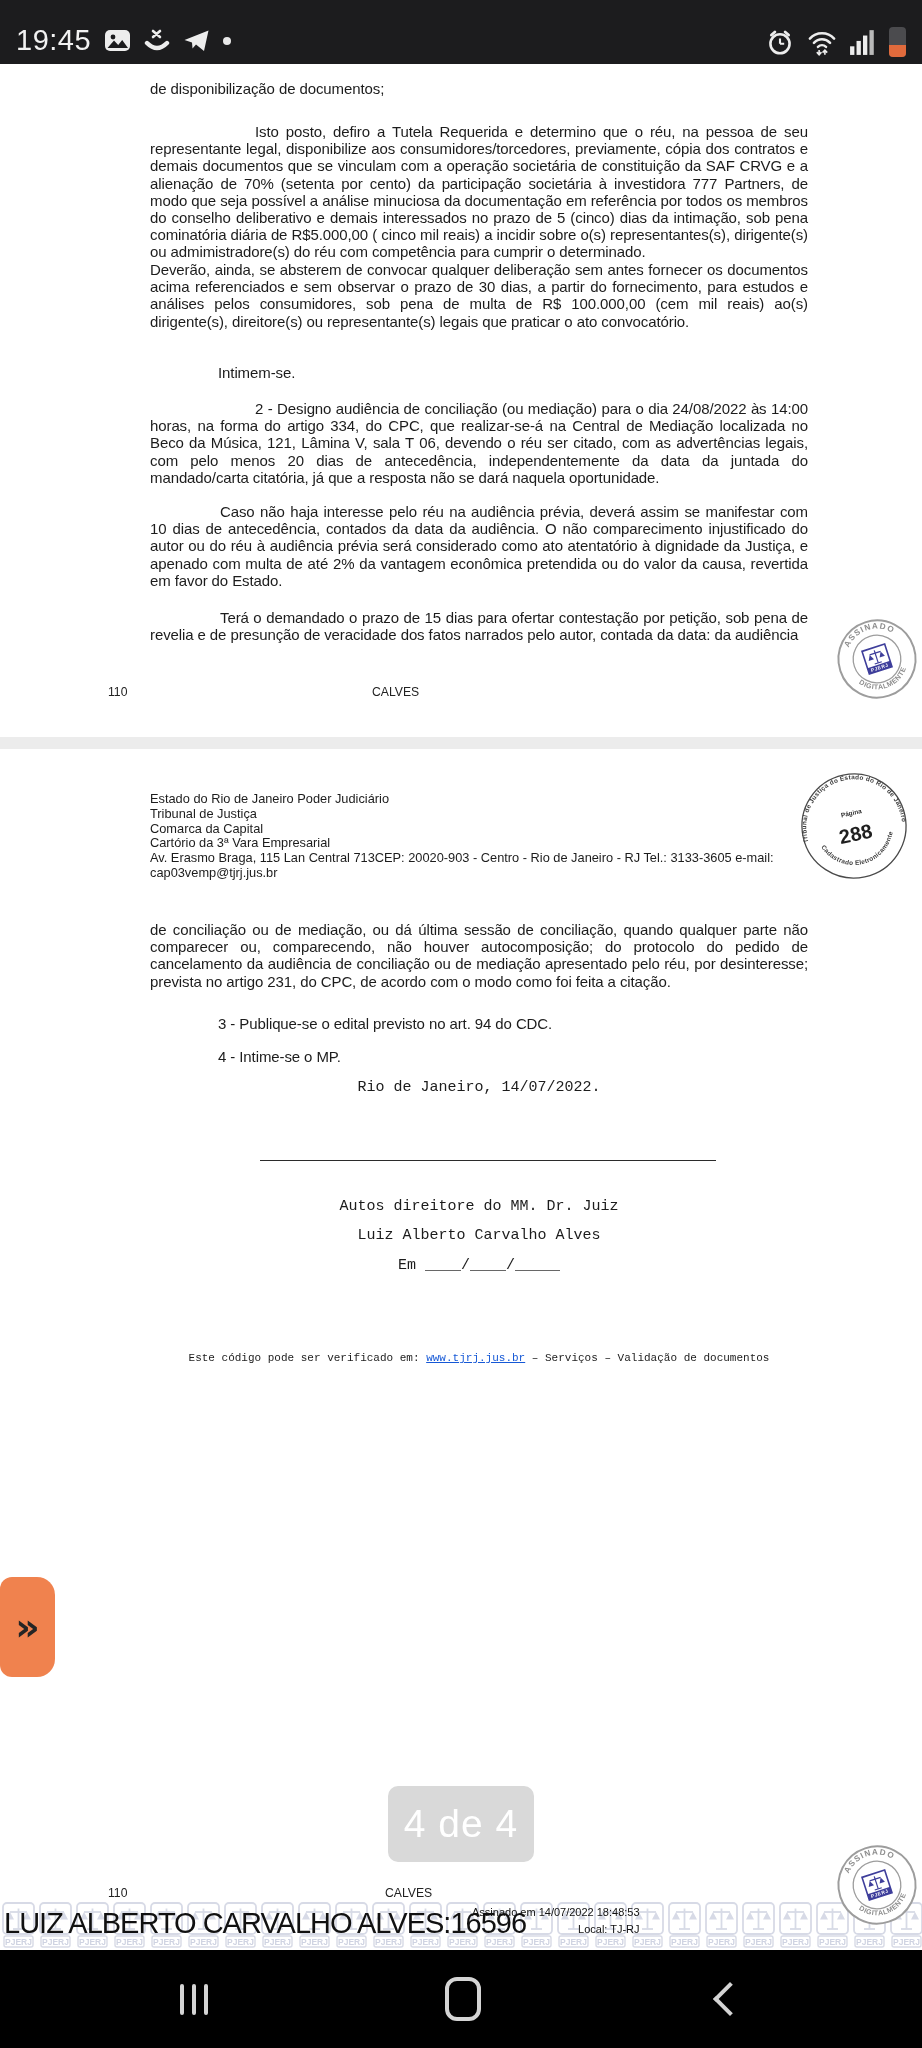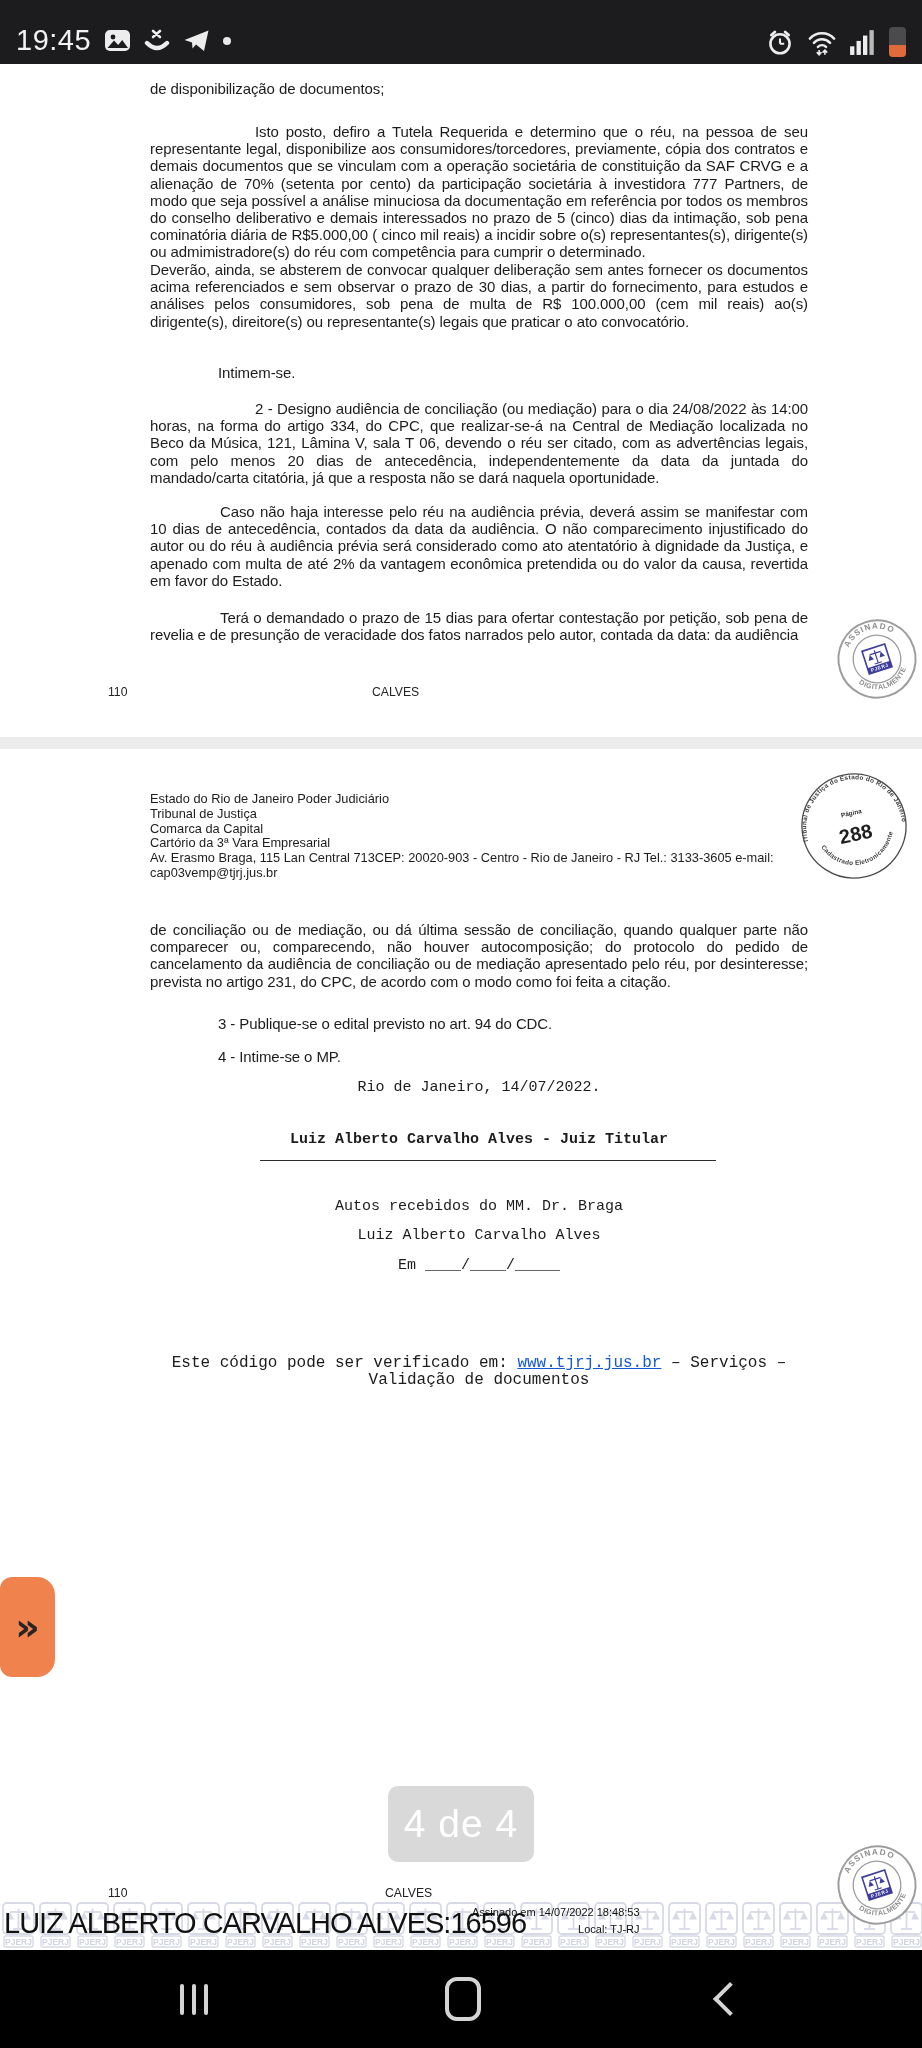--- a/index.html
+++ b/index.html
@@ -20,21 +20,21 @@
     text-align:justify;letter-spacing:-.1px;}
   .ind-lg{text-indent:105px;}
   .ind-sm{text-indent:70px;}
   .single{width:auto;text-align:left;}
   .center{position:absolute;left:150px;width:658px;text-align:center;font-size:15px;line-height:17px;font-family:Liberation Mono, monospace;}
   .bold{font-weight:bold;}
   .divider{position:absolute;left:0;top:737px;width:100%;height:12px;background:#ececec;}
   .hdr{position:absolute;left:150px;top:792px;width:690px;font-size:12.8px;line-height:14.8px;}
   .sig-line{position:absolute;left:260px;top:1160px;width:456px;border-top:1.4px solid #2b2b2b;}
   .auth{font-size:14.6px;}
-  .verify{font-size:16px;}
+  .verify{font-size:11px;}
   .verify a{color:#1558d6;}
   .footer-num{position:absolute;left:108px;font-size:12.2px;color:#222;}
   .footer-lbl{position:absolute;font-size:12.2px;color:#222;}
   
   .stamp-a{position:absolute;left:836px;z-index:6;transform:rotate(-18deg);}
   .s1{top:618px;}
   .s2{top:1844px;}
   .stamp-b{position:absolute;left:798px;top:770px;z-index:2;transform:rotate(-12deg);}
   
   .expand-btn{position:absolute;left:0;top:1577px;width:55px;height:100px;background:#f0824e;
@@ -159,23 +159,22 @@
       <text font-size="6.4" font-weight="bold" fill="#3c3c3c" letter-spacing="0.3"><textPath href="#sbTop" startOffset="50%" text-anchor="middle">Tribunal de Justiça do Estado do Rio de Janeiro</textPath></text>
       <text x="56" y="45" font-size="6.4" font-weight="bold" fill="#2e2e2e" text-anchor="middle">Página</text>
       <text x="56" y="71" font-size="20" font-weight="bold" fill="#1f1f1f" text-anchor="middle">288</text>
       <text font-size="6.4" font-weight="bold" fill="#3c3c3c" letter-spacing="0.3"><textPath href="#sbBot" startOffset="50%" text-anchor="middle">Cadastrado Eletronicamente</textPath></text>
     </svg>
 
     <p class="para" style="top:906px">de conciliação ou de mediação, ou dá última sessão de conciliação, quando qualquer parte não comparecer ou,  comparecendo,  não houver autocomposição; do protocolo do pedido de cancelamento da audiência de conciliação ou de mediação apresentado pelo réu, por desinteresse; prevista no artigo 231, do CPC, de acordo com o modo como foi feita a citação.</p>
     <p class="para single" style="top:1000px;left:218px">3 - Publique-se o edital previsto no art. 94 do CDC.</p>
     <p class="para single" style="top:1033px;left:218px">4 - Intime-se o MP.</p>
     <p class="center" style="top:1064px">Rio de Janeiro, 14/07/2022.</p>
-    <p class="center bold" style="top:1116px">Luiz Alberto Carvalho Alves - Juiz Titular</p>
     <div class="sig-line"></div>
-    <p class="center" style="top:1183px">Autos recebidos do MM. Dr. Braga</p>
+    <p class="center" style="top:1183px">Autos direitore do MM. Dr. Juiz</p>
     <p class="center" style="top:1212px">Luiz Alberto Carvalho Alves</p>
     <p class="center" style="top:1242px">Em ____/____/_____</p>
     <p class="center verify" style="top:1339px"><span>Este código pode ser verificado em: </span><a href="#">www.tjrj.jus.br</a><span> – Serviços – Validação de documentos</span></p>
 
     <span class="footer-num" style="top:1886px">110</span>
     <span class="footer-lbl" style="top:1886px;left:385px">CALVES</span>
   </main>
 
   <svg class="stamp-a s1" viewBox="0 0 100 100" width="82" height="82">
       <use href="#stampA"></use>

